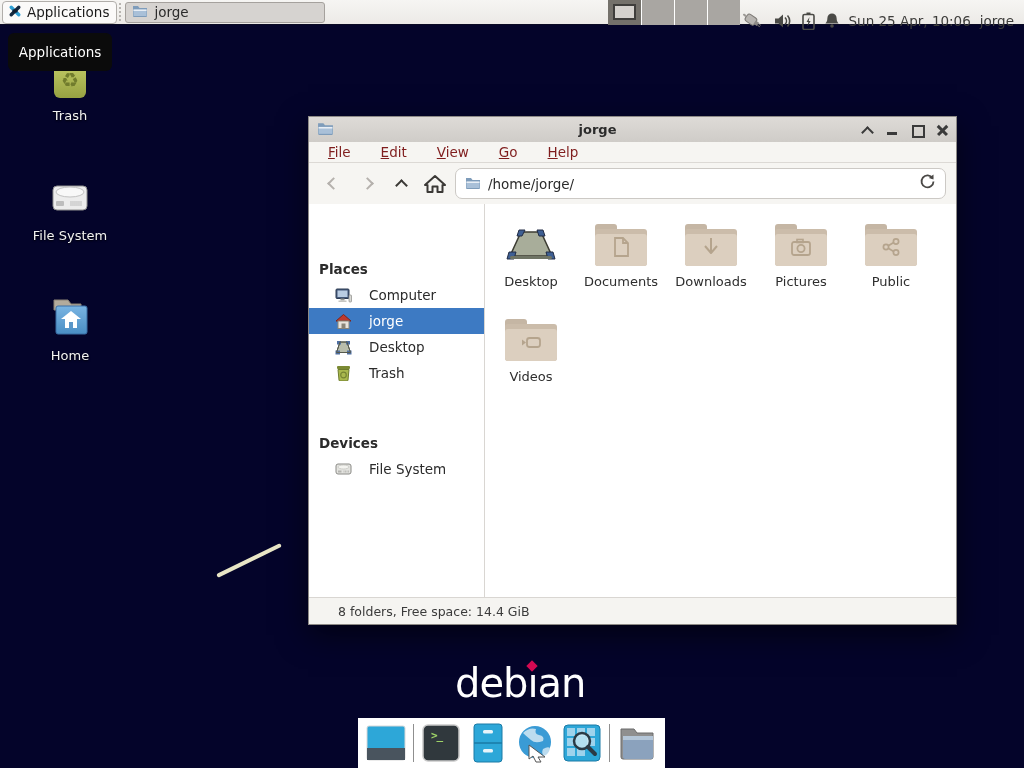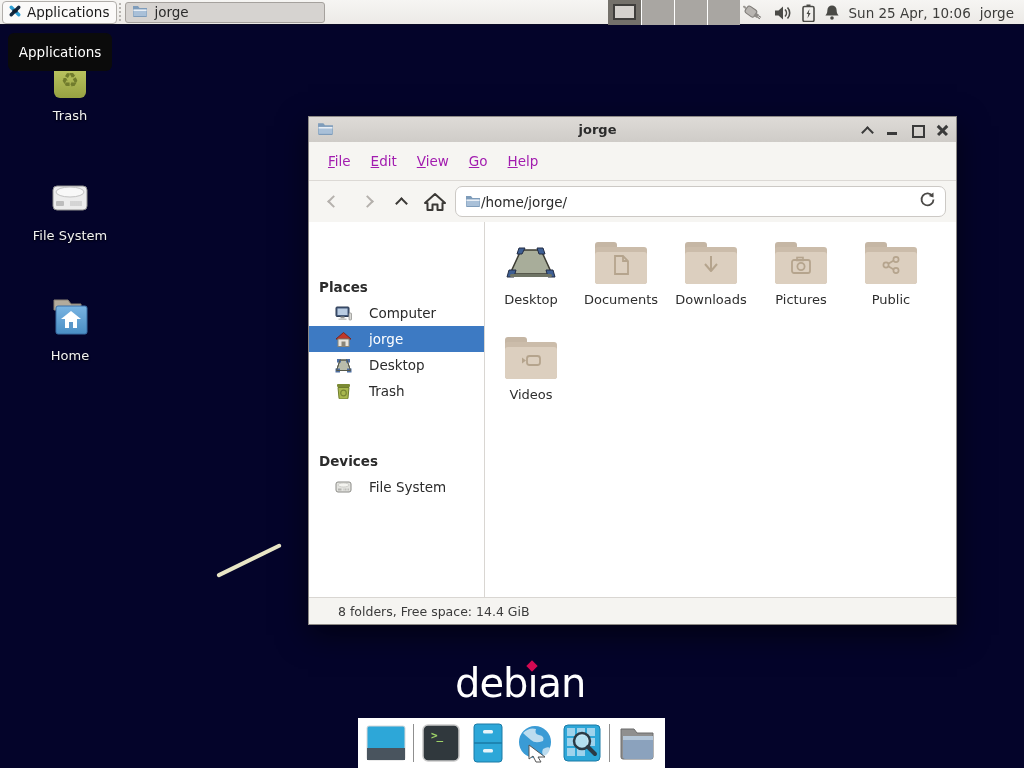--- a/index.html
+++ b/index.html
@@ -17,21 +17,21 @@
   .panel-handle { width:4px; height:18px; margin:0 2px;
     border-left:2px dotted #b8b5b1; }
   .task-btn { display:flex; align-items:center; gap:6px; width:200px; height:21px;
     padding:0 6px; background:#d6d3d0; border:1px solid #a5a19d; border-radius:3px;
     font-size:13.5px; color:#2a2a2a; }
   .pager { position:absolute; left:608px; top:0; height:25px; display:flex; }
   .pager .ws { width:33px; height:25px; background:#a9a6a2; border-left:1px solid #fff; position:relative; }
   .pager .ws.active { background:#74716b; border-left:none; }
   .pager .ws.active .mini-win { position:absolute; left:5px; top:4px; width:23px; height:16px;
     background:#d5d2ce; border:2px solid #3f3e3c; }
-  .tray { position:absolute; right:10px; top:0; height:25px; display:flex;
+  .tray { position:absolute; right:10px; top:8px; height:25px; display:flex;
     align-items:center; gap:9px;margin-left:9px; }
   .tray svg { display:block; }
   .clock, .panel-user { font-size:13.5px; color:#3d3d3b; white-space:nowrap; }
 
   
   .tooltip { position:absolute; left:8px; top:33px; width:104px; height:38px;
     background:#0b0b0b; border-radius:6px; color:#fff; font-size:13.5px;
     display:flex; align-items:center; justify-content:center; z-index:50; }
 
   
@@ -58,34 +58,34 @@
   .win-controls { display:flex; align-items:center; gap:13px; }
   .wc { width:12px; height:12px; position:relative; }
   .wc-shade::before { content:""; position:absolute; left:2px; top:4px; width:7px; height:7px;
     border-left:2.5px solid #3a3a3a; border-top:2.5px solid #3a3a3a; transform:rotate(45deg); }
   .wc-min::before { content:""; position:absolute; left:1px; bottom:1px; width:10px; height:2.5px; background:#3a3a3a; }
   .wc-max::before { content:""; position:absolute; left:1px; top:1px; width:9px; height:9px; border:2px solid #3a3a3a; }
   .wc-close::before, .wc-close::after { content:""; position:absolute; left:0; top:5px;
     width:13px; height:2.5px; background:#3a3a3a; }
   .wc-close::before { transform:rotate(45deg); } .wc-close::after { transform:rotate(-45deg); }
 
-  .menubar { height:39px; background:#f6f5f2; display:flex; align-items:center;
-    gap:10px; padding-left:14px; font-size:13.5px; color:#a21caf;
+  .menubar { height:21px; background:#f6f5f2; display:flex; align-items:center;
+    gap:20px; padding-left:14px; font-size:13.5px; color:#7f1d1d;
     border-bottom:1px solid #dcd9d5; }
   .menu-item { display:inline-block; padding:2px 5px; }
   .menu-item::first-letter { text-decoration:underline; }
 
   .toolbar { height:41px; display:flex; align-items:center; padding:0 10px; gap:6px; }
   .nav-btn { width:28px; height:28px; display:flex; align-items:center; justify-content:center; }
   .chev { width:9px; height:9px; border-left:2.5px solid #3b3936; border-top:2.5px solid #3b3936; }
   .chev.back { transform:rotate(-45deg); border-color:#b5b1ad; }
   .chev.fwd  { transform:rotate(135deg); border-color:#b5b1ad; }
   .chev.up   { transform:rotate(45deg); margin-top:4px; }
   .pathbar { flex:1; height:31px; background:#fff; border:1px solid #ccc9c5;
-    border-radius:7px; display:flex; align-items:center; padding:0 9px; }
+    border-radius:7px; display:flex; align-items:center; padding:0 9px; gap:7px; }
   .path-text { flex:1; font-size:13.5px; color:#2b2b2b; }
 
   .content { flex:1; display:flex; min-height:0; }
   .sidebar { width:176px; background:#fff; border-right:1px solid #d9d6d2;
     padding-top:8px; font-size:13.5px; color:#2b2b2b; }
   .side-header { font-weight:bold; padding:4px 10px 5px;margin-top:45px; }
   .side-row { height:26px; display:flex; align-items:center; gap:17px; padding-left:26px; }
   .side-row.selected { background:#3d7ac3; color:#fff; }
   .side-row svg { flex:0 0 auto; }
 

